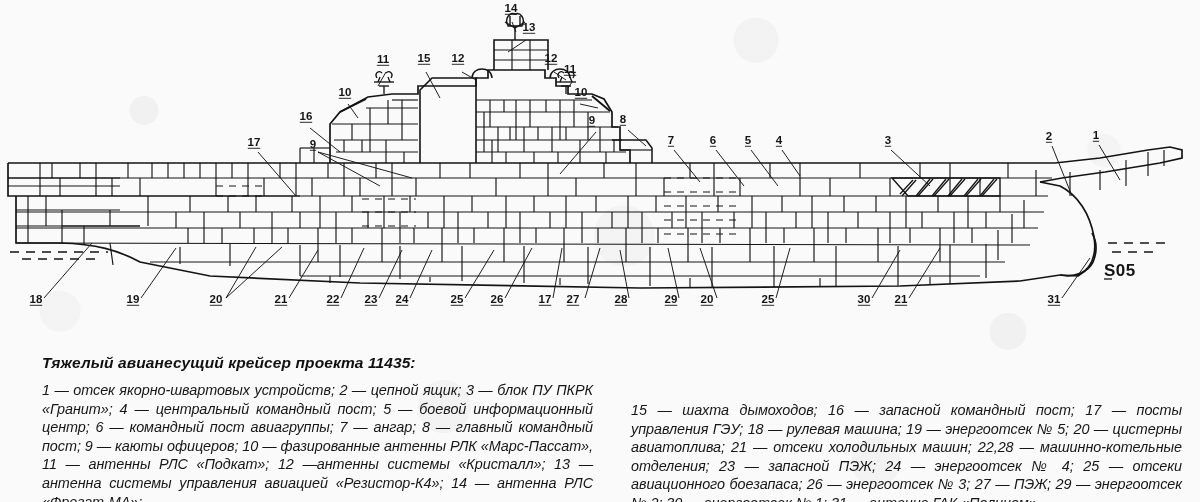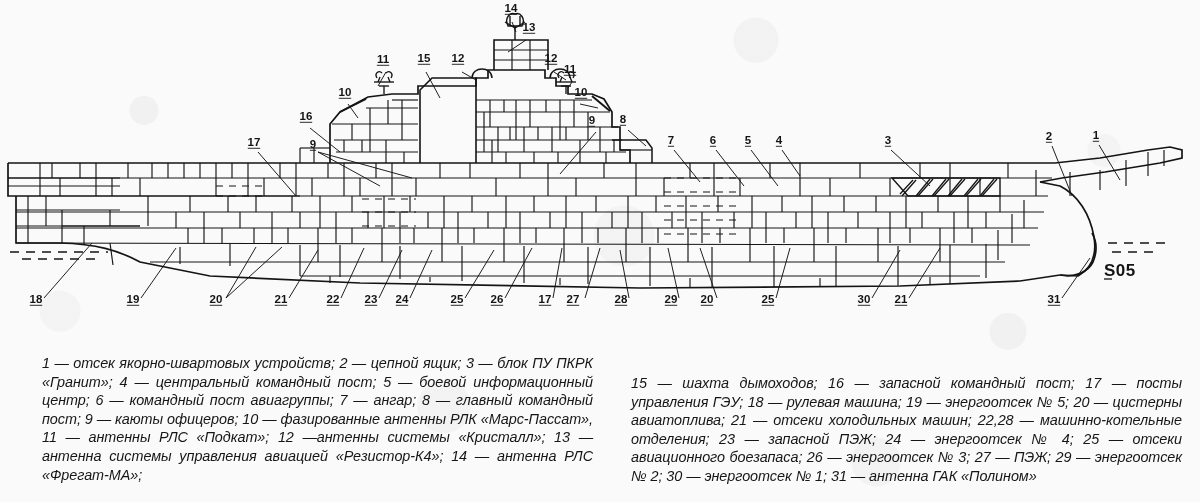--- a/index.html
+++ b/index.html
@@ -545,18 +545,19 @@
         <text x="864" y="303" text-anchor="middle">30</text>
         <path d="M857.8 305.3 L870.2 305.3" stroke="#141414" stroke-width="0.9"></path>
         <text x="901" y="303" text-anchor="middle">21</text>
         <path d="M894.8 305.3 L907.2 305.3" stroke="#141414" stroke-width="0.9"></path>
         <text x="1054" y="303" text-anchor="middle">31</text>
         <path d="M1047.8 305.3 L1060.2 305.3" stroke="#141414" stroke-width="0.9"></path>
       </g>
   </svg>
 
   <div id="caption">
+    <div id="caption-title">Тяжелый авианесущий крейсер проекта 11435:</div>
     <div id="caption-cols">
       <div class="caption-col" id="caption-col-left">1 — отсек якорно-швартовых устройств; 2 — цепной ящик; 3 — блок ПУ ПКРК «Гранит»; 4 — центральный командный пост; 5 — боевой информационный центр; 6 — командный пост авиагруппы; 7 — ангар; 8 — главный командный пост; 9 — каюты офицеров; 10 — фазированные антенны РЛК «Марс-Пассат», 11 — антенны РЛС «Подкат»; 12 —антенны системы «Кристалл»; 13 — антенна  системы управления авиацией «Резистор-К4»; 14 — антенна РЛС «Фрегат-МА»;</div>
       <div class="caption-col" id="caption-col-right">15 — шахта дымоходов; 16 — запасной командный пост; 17 — посты управления ГЭУ; 18 — рулевая машина; 19 — энергоотсек № 5; 20 — цистерны авиатоплива; 21 — отсеки холодильных машин; 22,28 — машинно-котельные отделения; 23 — запасной ПЭЖ; 24 — энергоотсек № 4; 25 — отсеки авиационного боезапаса; 26 — энергоотсек № 3; 27 — ПЭЖ; 29 — энергоотсек № 2; 30 — энергоотсек № 1; 31 — антенна ГАК «Полином»</div>
     </div>
   </div>
 </div>
 
 </body></html>

